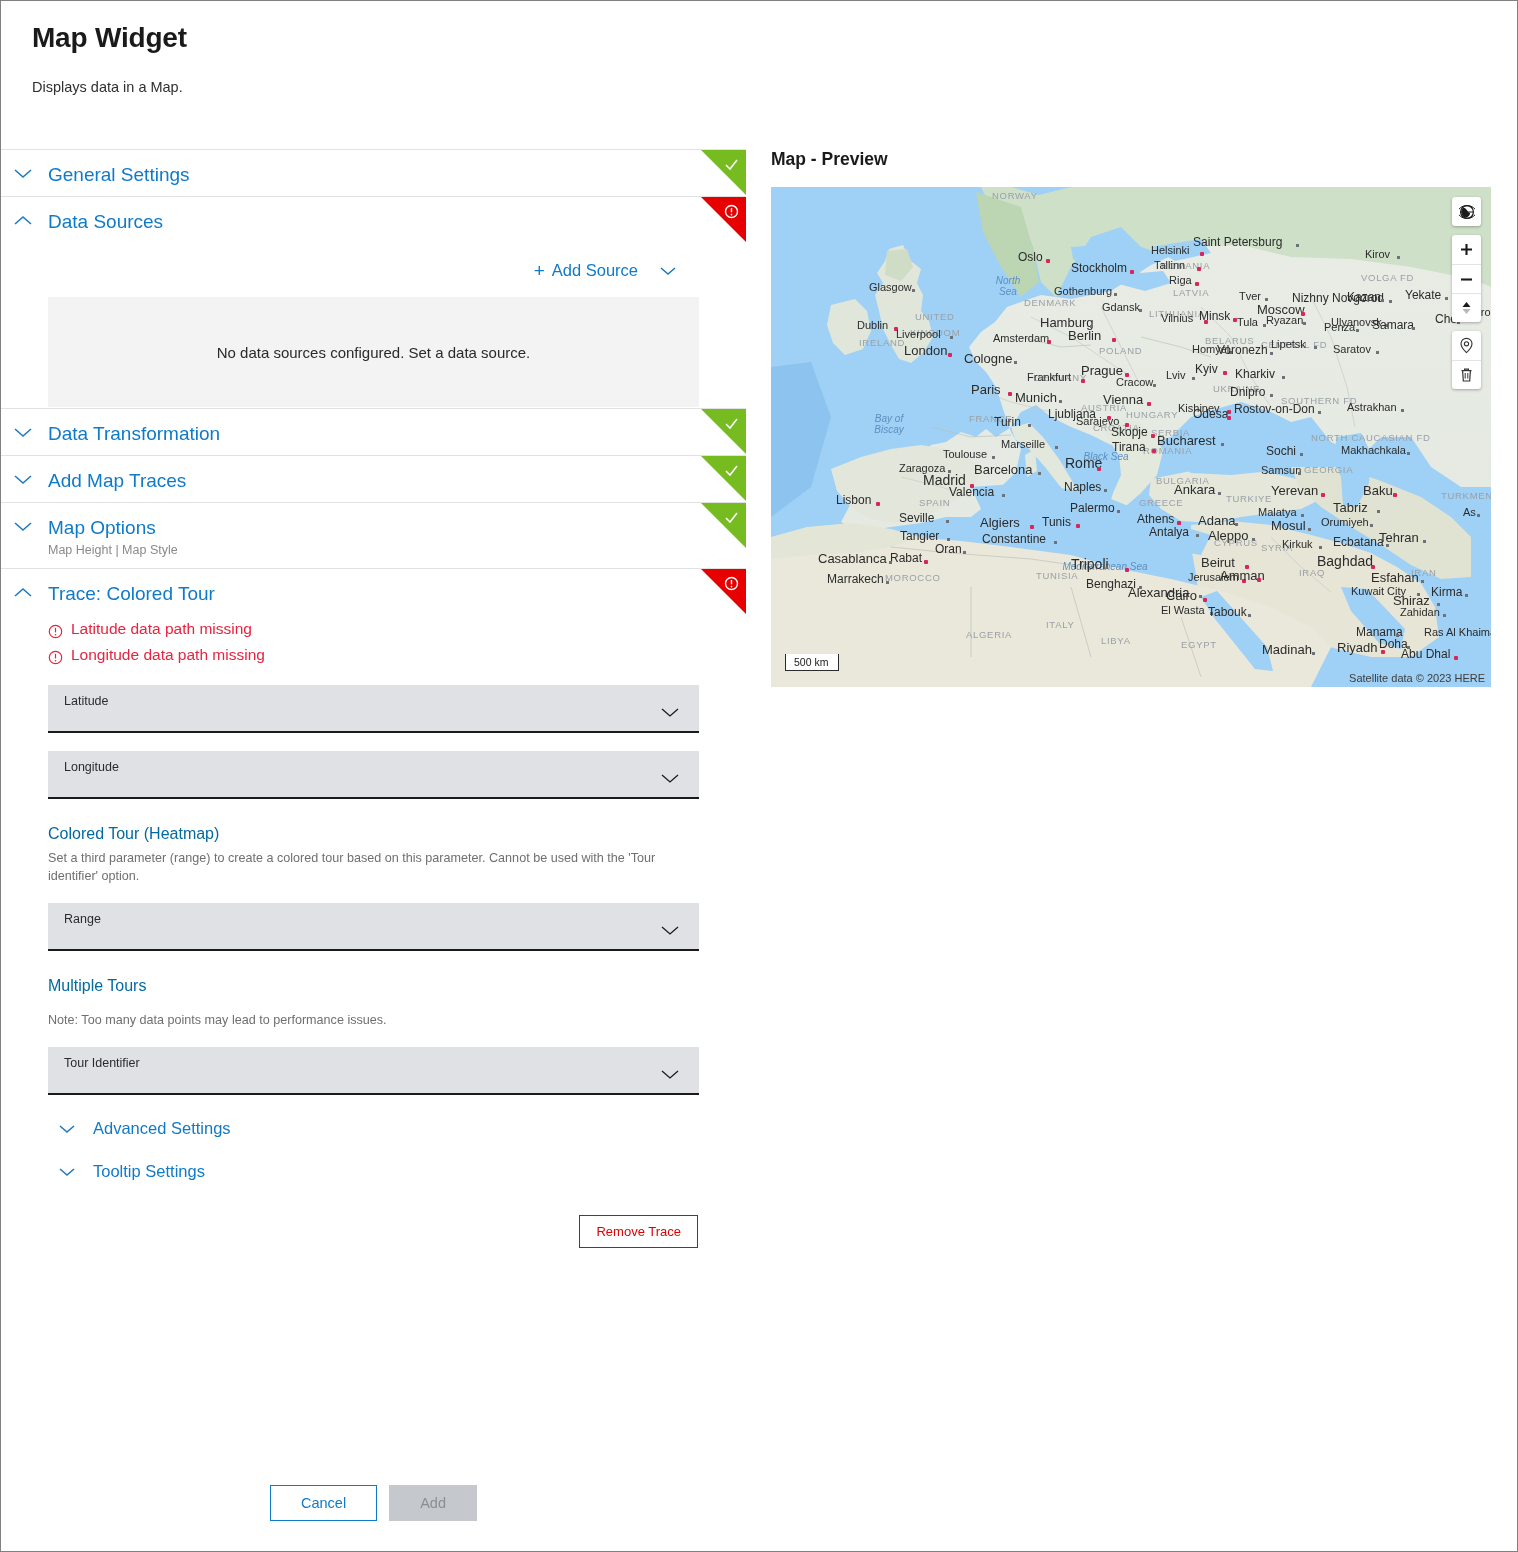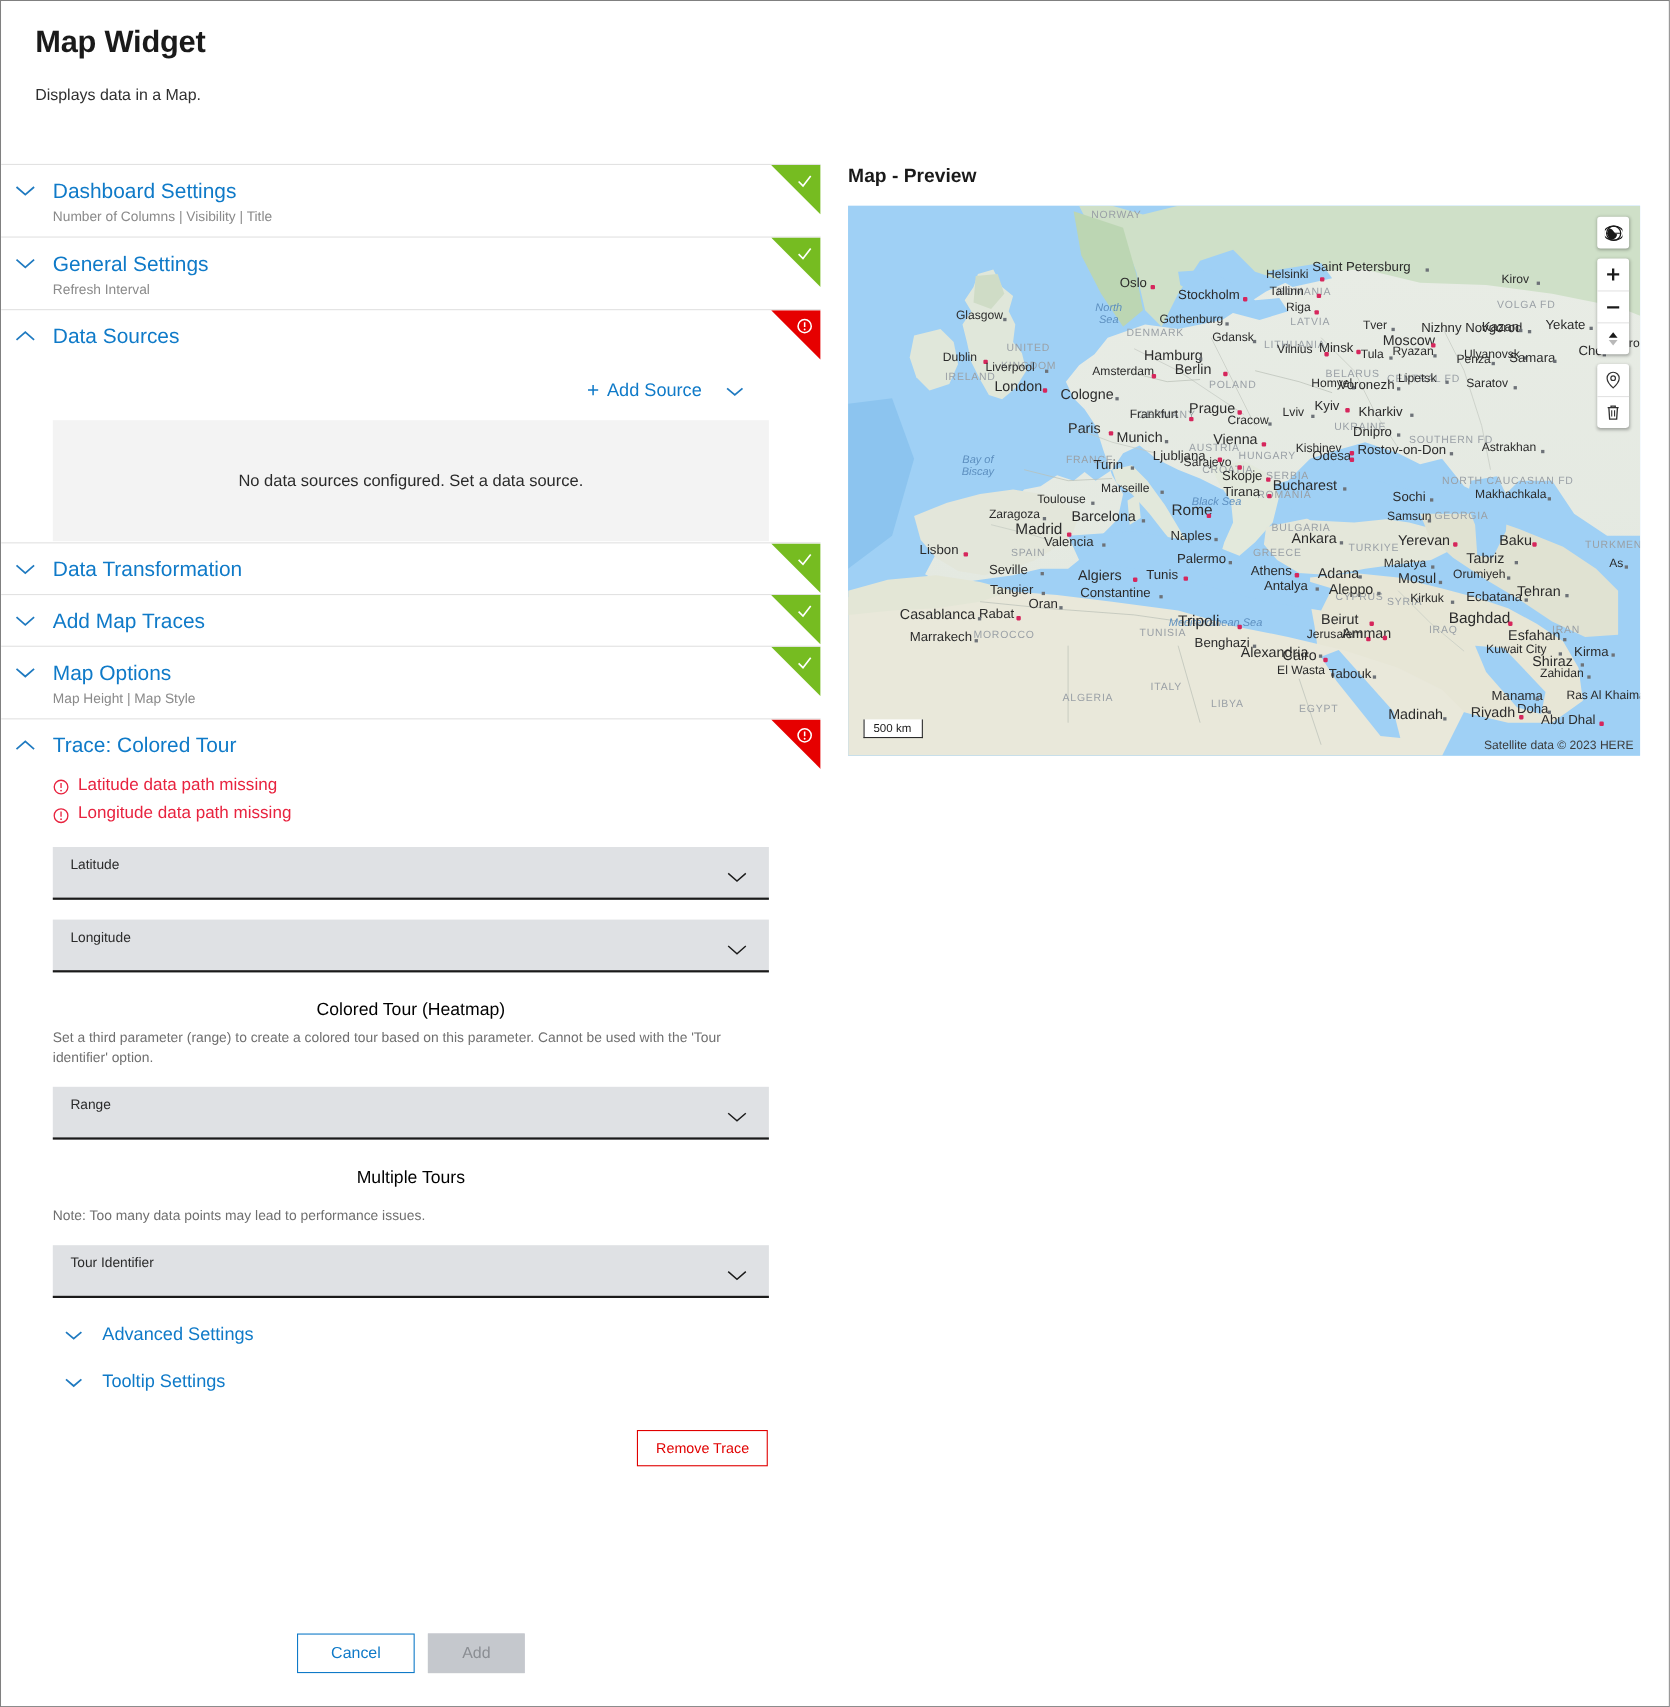--- a/index.html
+++ b/index.html
@@ -113,21 +113,21 @@
   }
   .field-label {
     position:absolute; left:16px; top:9px;
     font-size:12.5px; color:#2b2b2b;
   }
   .field-caret {
     position:absolute; right:18px; top:21px;
     color:#1b1b1b; display:flex;
   }
 
-  .blk-title { font-size:16px; color:#000000; margin-top:26px;text-align:center; }
+  .blk-title { font-size:16px; color:#0369a1; margin-top:26px; }
   .blk-desc  { font-size:12.6px; color:#6f6f6f; line-height:18px; margin-top:6px; max-width:632px; }
   .blk-note  { font-size:12.6px; color:#6f6f6f; line-height:18px; margin-top:16px; }
 
   .sub-link {
     display:flex; align-items:center; gap:16px;
     color:#0f7ac8; font-size:16.5px; margin-top:24px; cursor:pointer;
     padding-left:9px;
   }
   .sub-link .c { color:#1f7ac0; display:flex; }
 
@@ -203,49 +203,29 @@
 </head>
 <body>
 
 <div class="page">
 
   <div class="page-title">Map Widget</div>
   <div class="page-subtitle">Displays data in a Map.</div>
 
   <div class="left-col">
 
+
     <div class="section">
       <div class="section-head">
         <span class="chev">
           <svg width="22" height="14" viewBox="0 0 22 14">
               <path d="M3 4 L11 11 L19 4" fill="none" stroke="currentColor" stroke-width="1.6"></path>
             </svg>
         </span>
-        <div class="sec-title">Dashboard Settings</div>
-        <div class="sec-sub">Number of Columns | Visibility | Title</div>
-      </div>
-      <div class="flag">
-        <span class="tri"></span>
-        <span class="mark">
-          <svg width="15" height="15" viewBox="0 0 15 15">
-              <path d="M2 8 L6 12 L13 3" fill="none" stroke="currentColor" stroke-width="1.5"></path>
-            </svg>
-        </span>
-      </div>
-    </div>
-
-    <div class="section">
-      <div class="section-head">
-        <span class="chev">
-          <svg width="22" height="14" viewBox="0 0 22 14">
-              <path d="M3 4 L11 11 L19 4" fill="none" stroke="currentColor" stroke-width="1.6"></path>
-            </svg>
-        </span>
         <div class="sec-title">General Settings</div>
-        <div class="sec-sub">Refresh Interval</div>
       </div>
       <div class="flag">
         <span class="tri"></span>
         <span class="mark">
           <svg width="15" height="15" viewBox="0 0 15 15">
               <path d="M2 8 L6 12 L13 3" fill="none" stroke="currentColor" stroke-width="1.5"></path>
             </svg>
         </span>
       </div>
     </div>

